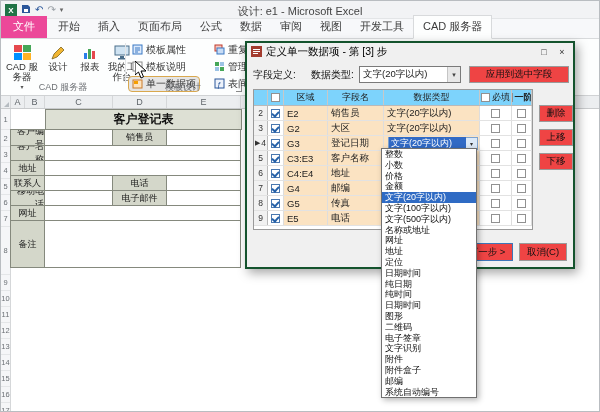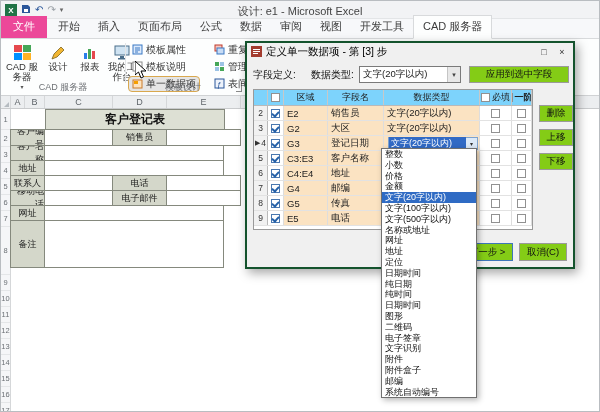--- a/index.html
+++ b/index.html
@@ -45,35 +45,35 @@
   .rowhdr{position:absolute;left:0;top:13px;width:10px;background:#f5f6f8;border-right:1px solid #d5d7d9;}
   .rh{border-bottom:1px solid #e4e6e8;font-size:7.5px;color:#6b7075;display:flex;align-items:center;justify-content:center;}
   
   .form{position:absolute;left:10px;top:13px;}
   .frow{display:flex;margin-top:-1px;}
   .fc{border:1px solid #85897d;margin-left:-1px;display:flex;align-items:center;justify-content:center;overflow:hidden;}
   .lab{background:#d4d7ca;font-size:9px;color:#1a1a1a;}
   .val{background:#fff;}
   .tband{background:#dde0d4;}
   .tin{display:block;width:122px;text-align:center;font-size:12px;font-weight:bold;color:#111;}
-  .w34{width:35px;text-align:right;}.w68{width:69px;}.w54{width:55px;}.w74{width:75px;}.w196{width:180px;}
+  .w34{width:35px;text-align:right;}.w68{width:69px;}.w54{width:55px;}.w74{width:75px;}.w196{width:197px;}
   .h20{height:21px;}.h16{height:17px;}.h15{height:16px;}.h47{height:48px;}
   .ml34{margin-left:34px;}
   
   .dialog{position:absolute;left:244px;top:40px;width:330px;height:228px;background:#f0f0f0;
     border:2px solid #14532d;box-shadow:3px 4px 10px rgba(0,0,0,.35);z-index:10;}
   .dtitle{position:absolute;left:0;top:0;right:0;height:18px;display:flex;align-items:center;padding:0 2px 0 4px;}
   .dtxt{flex:1;font-size:10.5px;color:#000;margin-left:4px;white-space:nowrap;overflow:hidden;}
   .wbtn{width:18px;height:14px;display:flex;align-items:center;justify-content:center;font-size:9px;color:#333;}
   .dtool{position:absolute;left:0;top:20px;right:0;height:24px;font-size:10px;}
   .dlab{position:absolute;top:5px;color:#111;white-space:nowrap;}
   .combo{position:absolute;left:112px;top:3px;width:102px;height:17px;background:#fff;border:1px solid #7a7a7a;display:flex;align-items:center;}
   .combo .ctext{flex:1;padding-left:3px;font-size:9.5px;white-space:nowrap;overflow:hidden;}
   .cArrow{width:13px;height:100%;border-left:1px solid #c5c5c5;background:#e8e8e8;display:flex;align-items:center;justify-content:center;font-size:7px;color:#444;}
-  .btn{background:#84cc16;border:1px solid #9a9a9a;display:flex;align-items:center;justify-content:center;font-size:9.5px;color:#111;white-space:nowrap;}
+  .btn{background:#ef4444;border:1px solid #9a9a9a;display:flex;align-items:center;justify-content:center;font-size:9.5px;color:#111;white-space:nowrap;}
   .applybtn{position:absolute;left:222px;top:3px;width:100px;height:17px;}
   
   .grid{position:absolute;left:6px;top:46px;width:280px;height:141px;background:#fff;border:1px solid #9a9a9a;overflow:hidden;}
   .ghead{display:flex;height:16px;background:#7dd3fc;border-bottom:1px solid #b9b9b9;}
   .gh{border-right:1px solid #c8c8c8;font-size:9px;color:#222;display:flex;align-items:center;justify-content:center;gap:2px;white-space:nowrap;overflow:hidden;}
   .grow{display:flex;height:15px;border-bottom:1px solid #e2e2e2;}
   .gc{border-right:1px solid #ddd;font-size:9.5px;display:flex;align-items:center;white-space:nowrap;overflow:hidden;}
   .cn{width:14px;}.cc{width:16px;}.cr{width:44px;}.cf{width:56px;}.ct{width:96px;}.cq{width:32px;}.ce{flex:1;font-weight:bold;}
   .gc.cn{background:#f1f1f1;border-right:1px solid #b9b9b9;justify-content:center;font-size:8.5px;color:#333;}
   .gc.cc,.gc.cq,.gc.ce{background:#fff;justify-content:center;}

